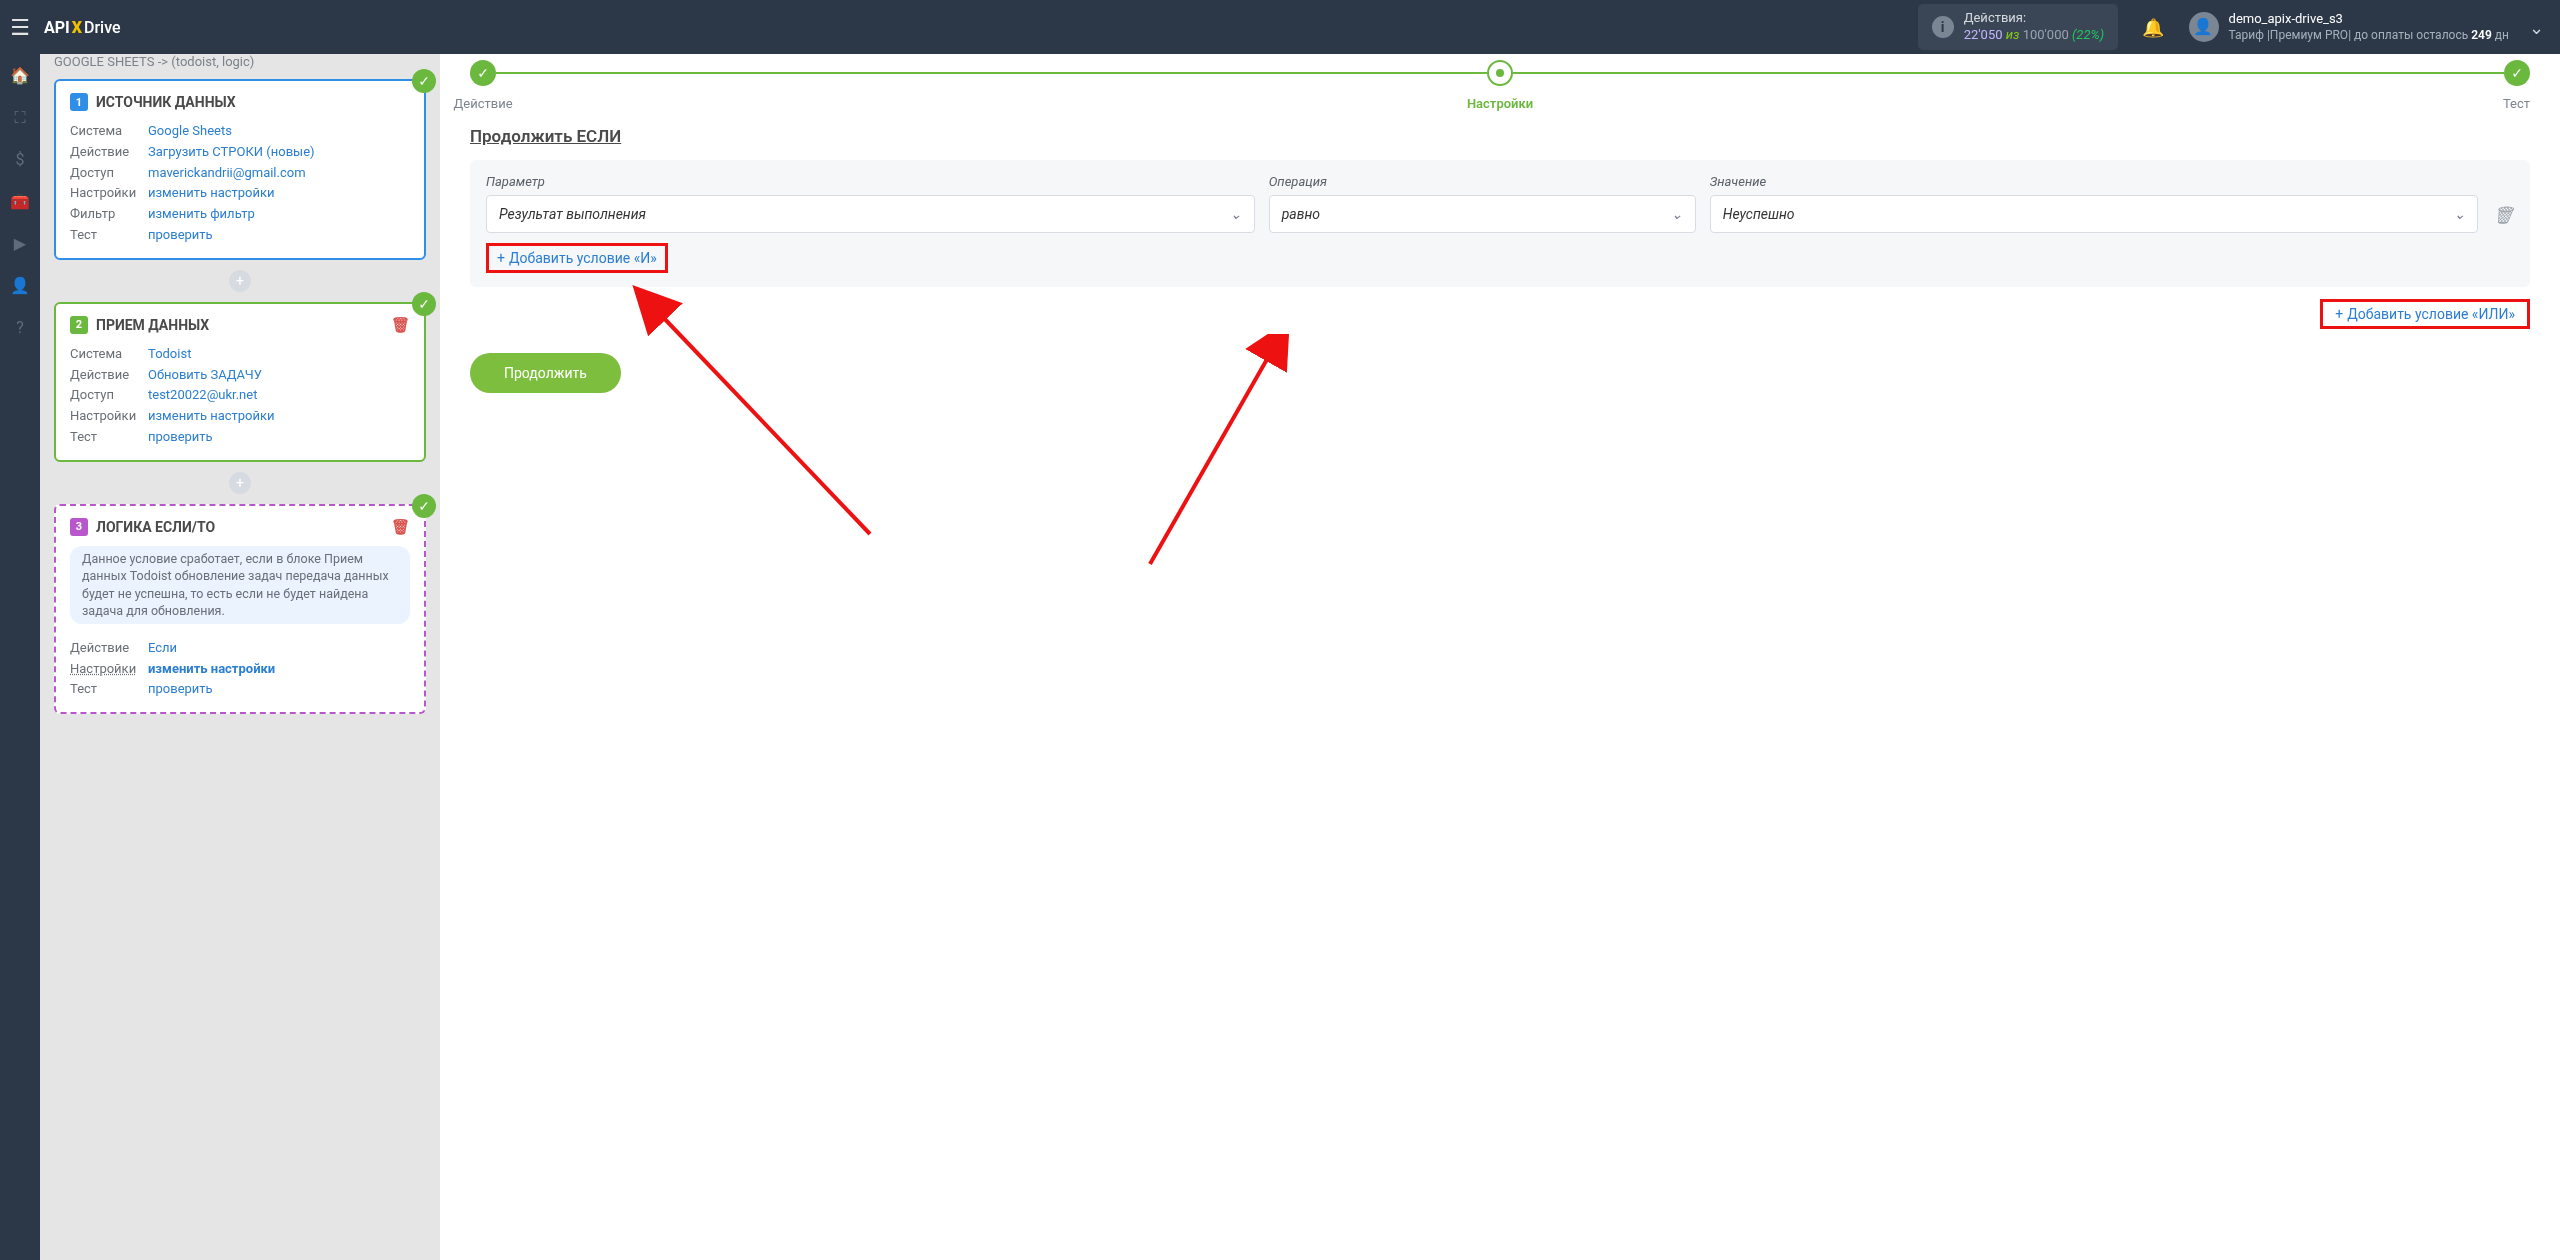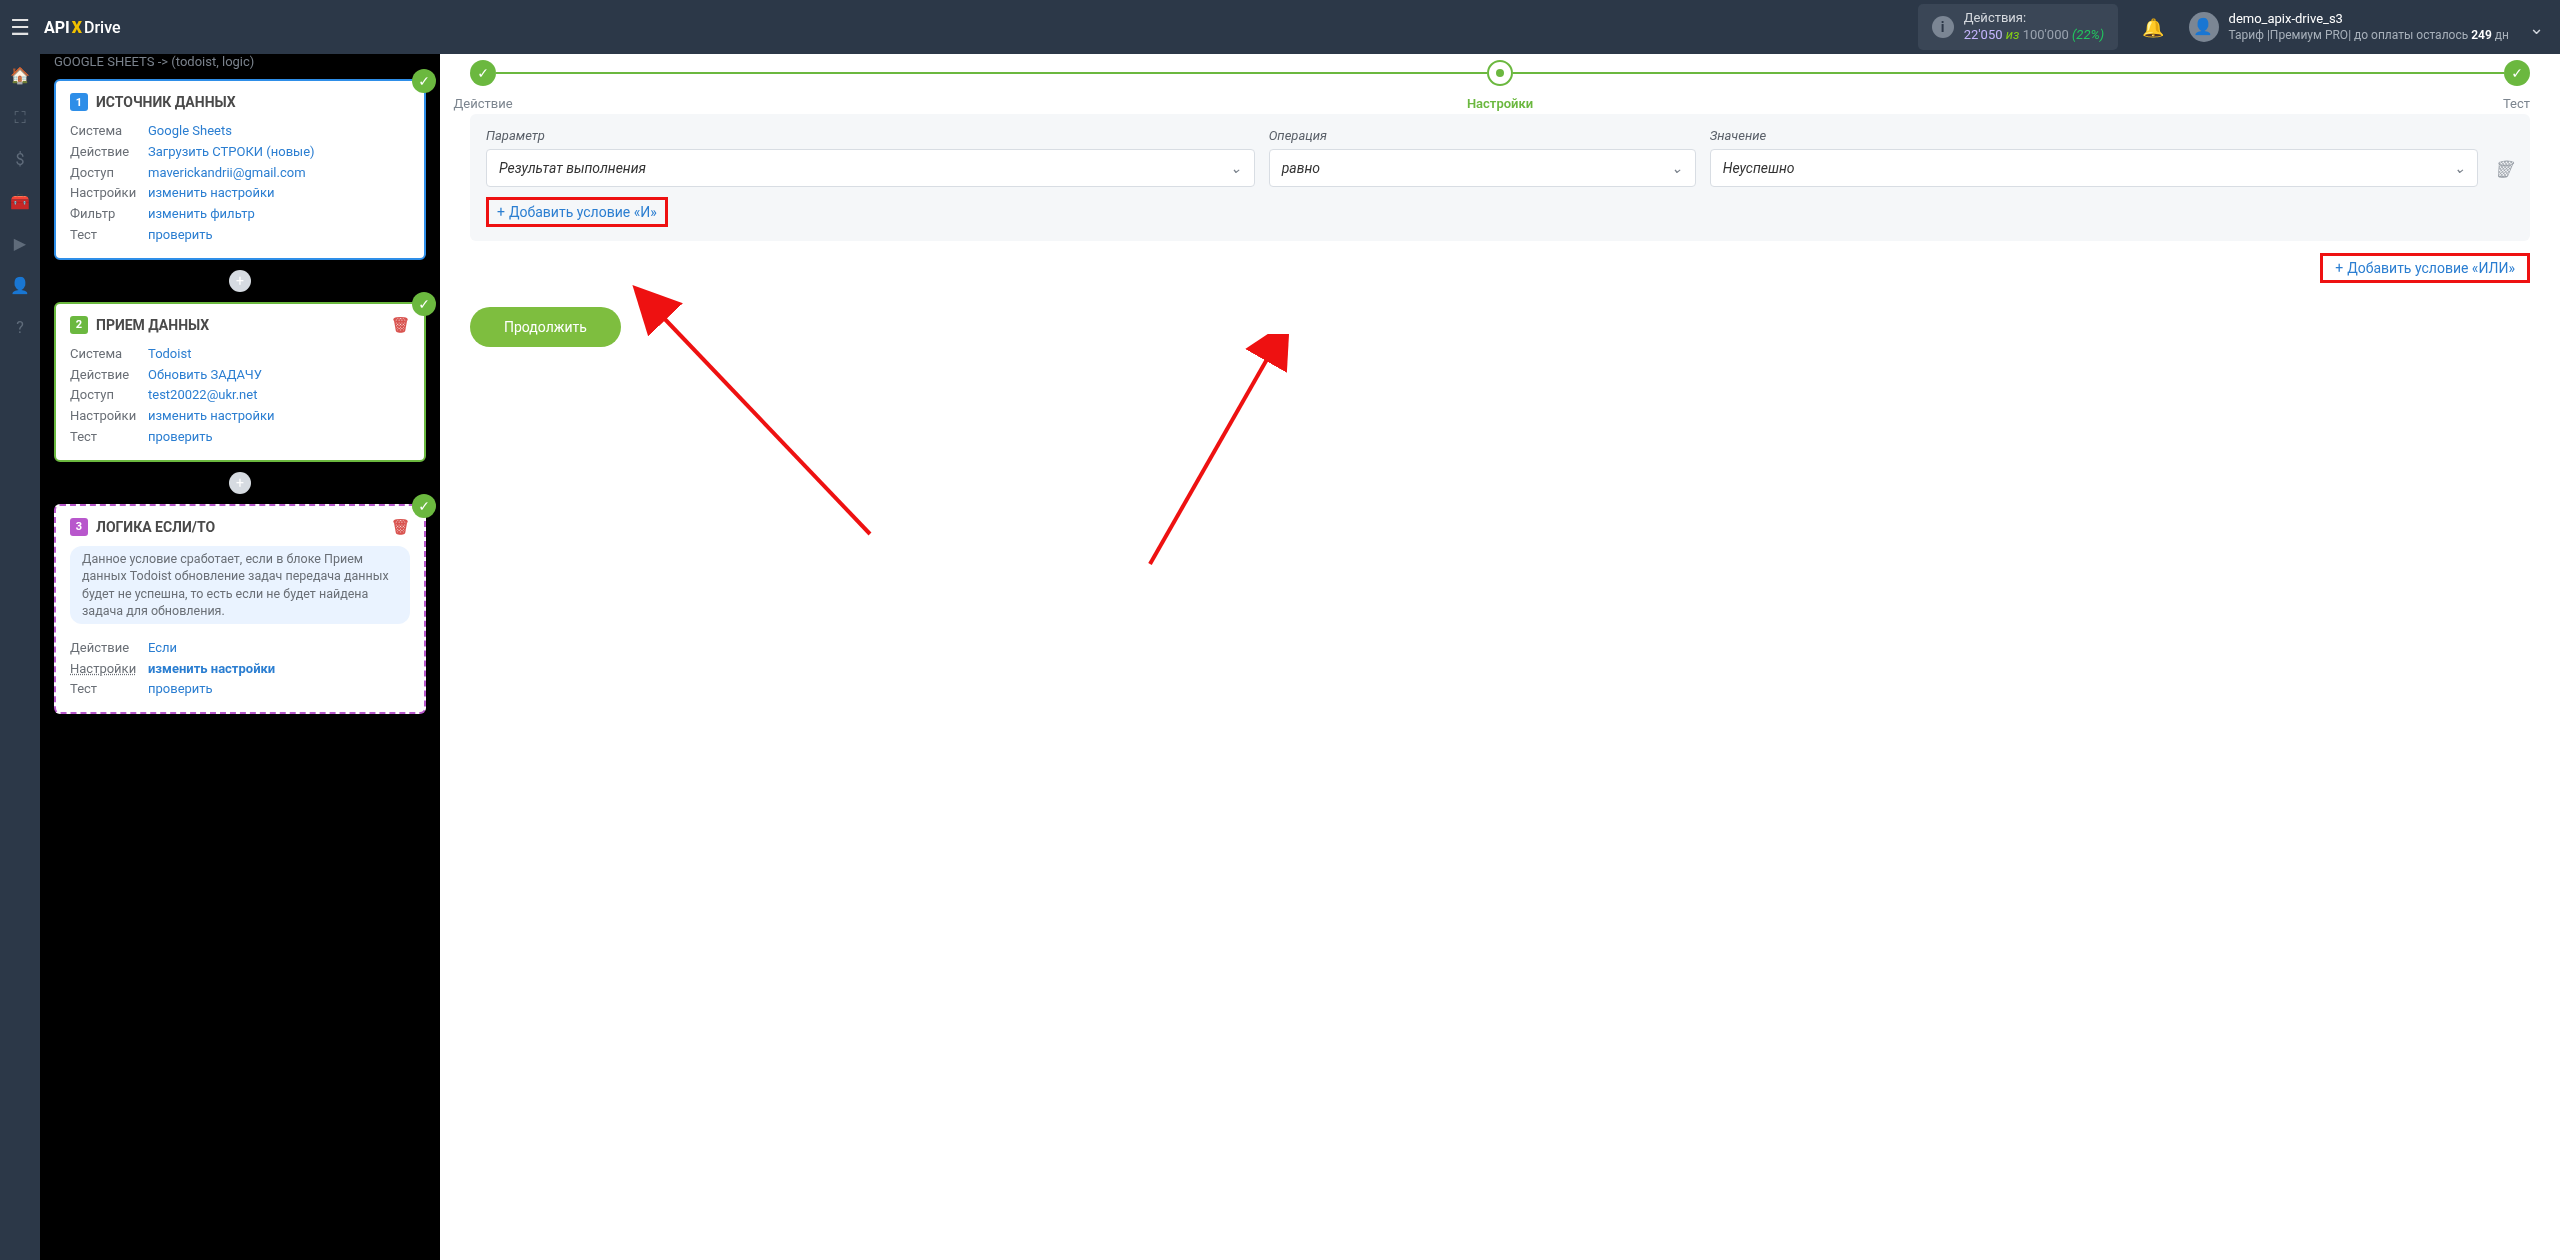--- a/index.html
+++ b/index.html
@@ -26,21 +26,21 @@
 .user-text .name { color: #fff; }
 .user-text .tariff { color: #a7b0ba; font-size: 12px; }
 .user-text .tariff .days { color: #fff; font-weight: 600; }
 .chev-down { color: #cfd4db; margin-right: 16px; cursor: pointer; font-size: 18px; }
 
 .layout { display: flex; height: calc(100vh - 54px); }
 .sidebar { width: 40px; background: #2c3848; display: flex; flex-direction: column; }
 .sidebar-item { height: 42px; display: flex; align-items: center; justify-content: center; color: #5f6b7a; font-size: 16px; cursor: pointer; }
 
 .content { flex: 1; display: flex; background: #fff; overflow: hidden; }
-.left-panel { width: 400px; background: #000000; padding: 0 14px; overflow-y: auto; }
+.left-panel { width: 400px; background: #e5e5e5; padding: 0 14px; overflow-y: auto; }
 .breadcrumb { color: #7a828c; font-size: 13px; padding: 4px 0 10px; margin-top: -4px; }
 
 .card { border: 2px solid; border-radius: 6px; padding: 12px 14px; margin-bottom: 20px; position: relative; background: #fff; }
 .card-blue { border-color: #2e8ee8; }
 .card-green { border-color: #6bb83f; }
 .card-purple { border: 2px dashed #b857cc; }
 .card-check { position: absolute; top: -12px; right: -12px; width: 24px; height: 24px; border-radius: 50%; background: #6bb83f; color: #fff; display: flex; align-items: center; justify-content: center; font-size: 14px; }
 .card-title { display: flex; align-items: center; gap: 8px; font-size: 14px; font-weight: 700; color: #4a4a4a; margin-bottom: 10px; }
 .card-num { display: inline-flex; width: 18px; height: 18px; align-items: center; justify-content: center; color: #fff; font-size: 11px; border-radius: 3px; }
 .num-blue { background: #2e8ee8; }
@@ -245,20 +245,21 @@
             </div>
           <div class="step-label active">Настройки</div>
         </div>
         <div class="stepper-line"></div>
         <div class="step">
           <div class="step-circle step-done glyph-check"></div>
           <div class="step-label right">Тест</div>
         </div>
       </div>
 
+      <div class="section-title">Продолжить ЕСЛИ</div>
 
       <div class="cond-box">
         <div class="cond-row">
           <div class="cond-field param">
             <div class="cond-label">Параметр</div>
             <div class="select">
               <span>Результат выполнения</span>
               <span class="chev">⌄</span>
             </div>
           </div>

